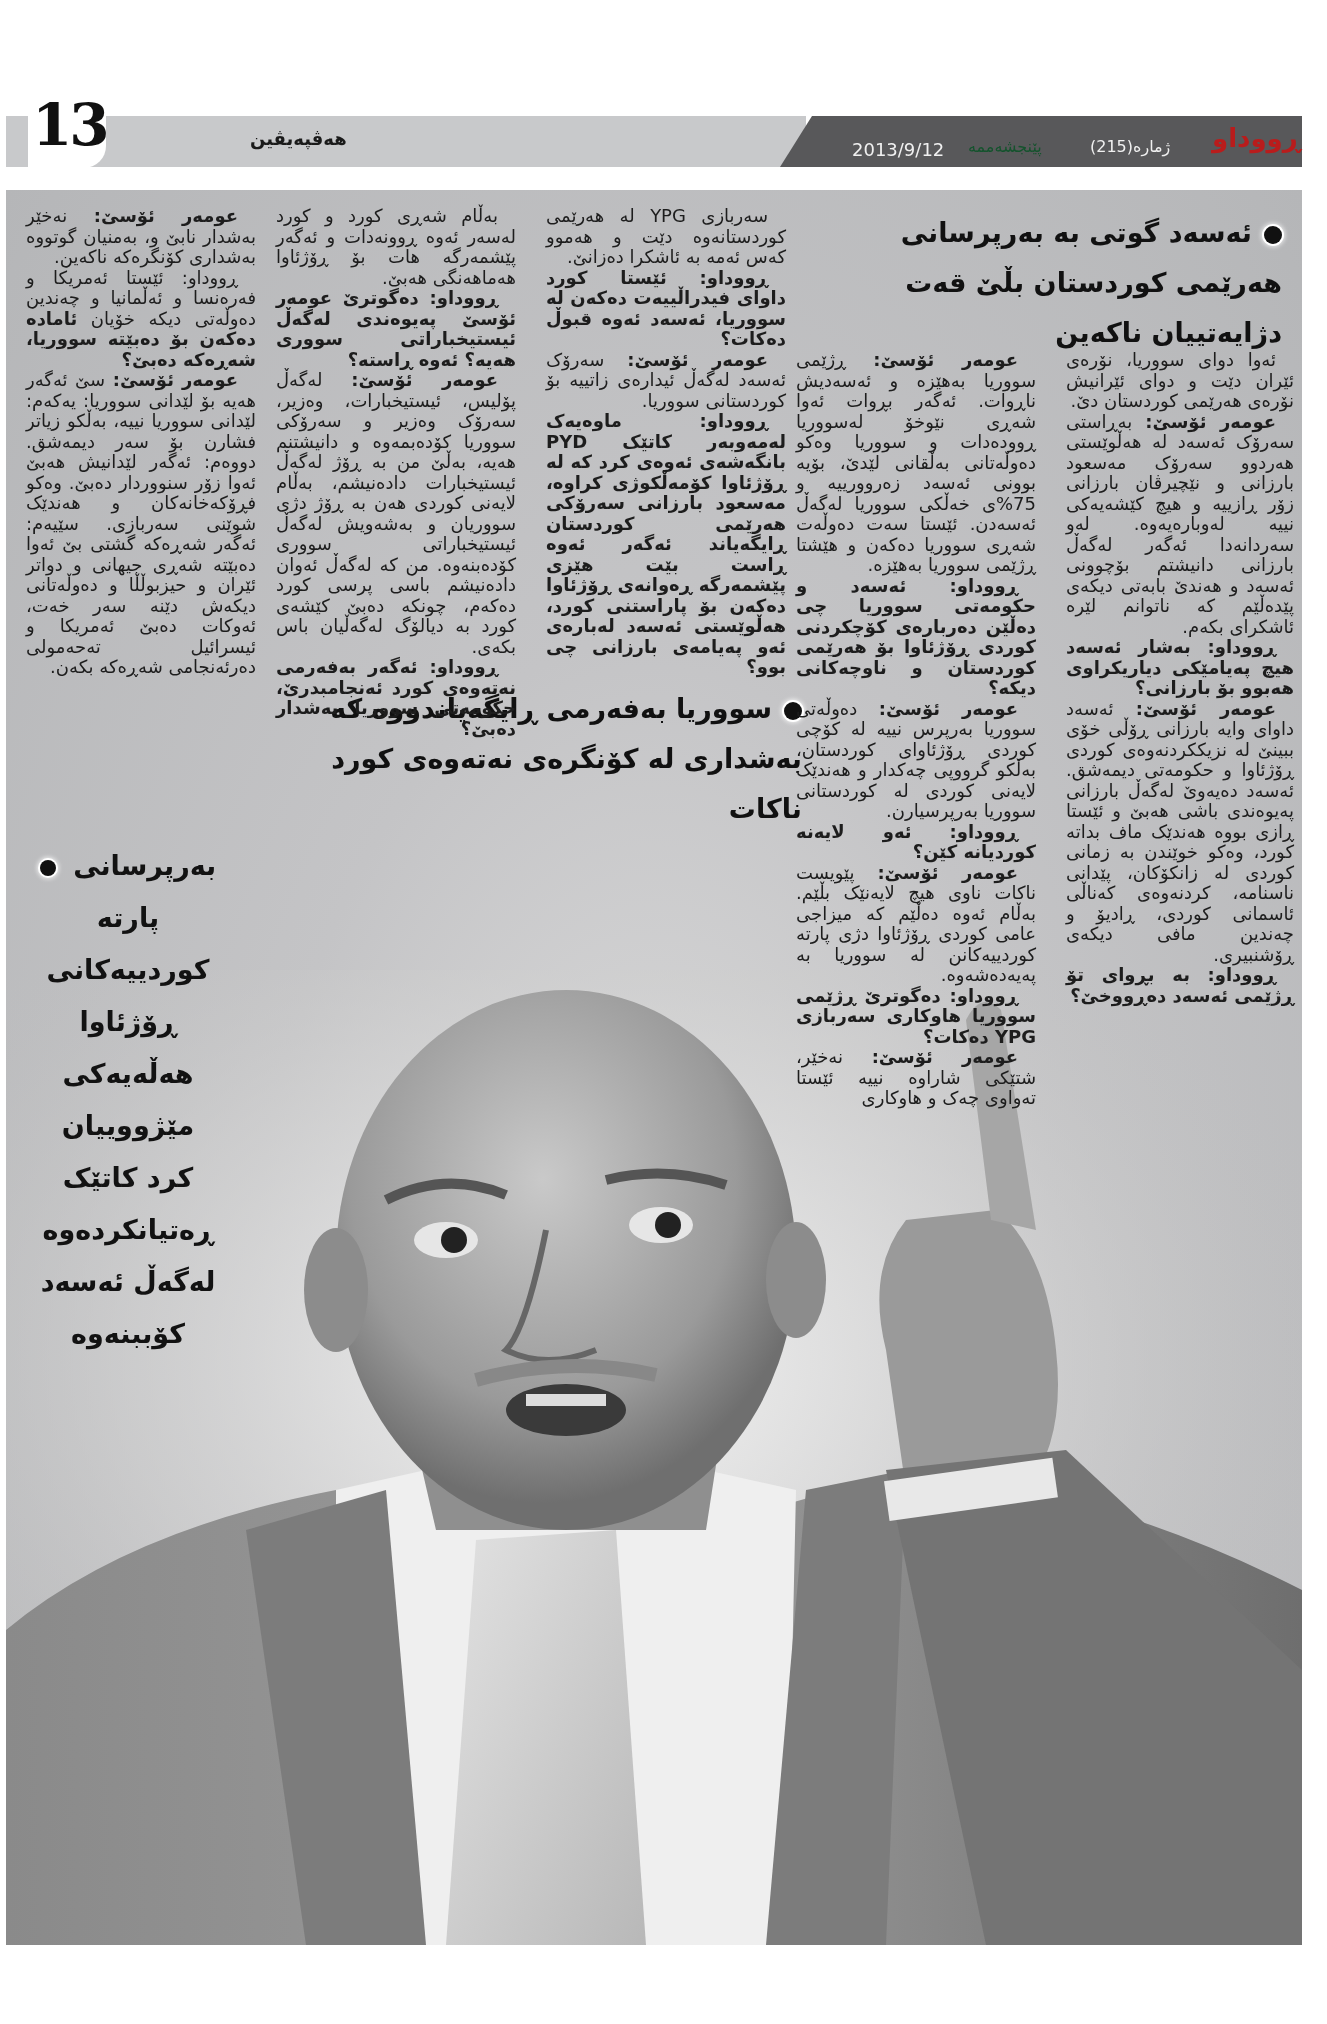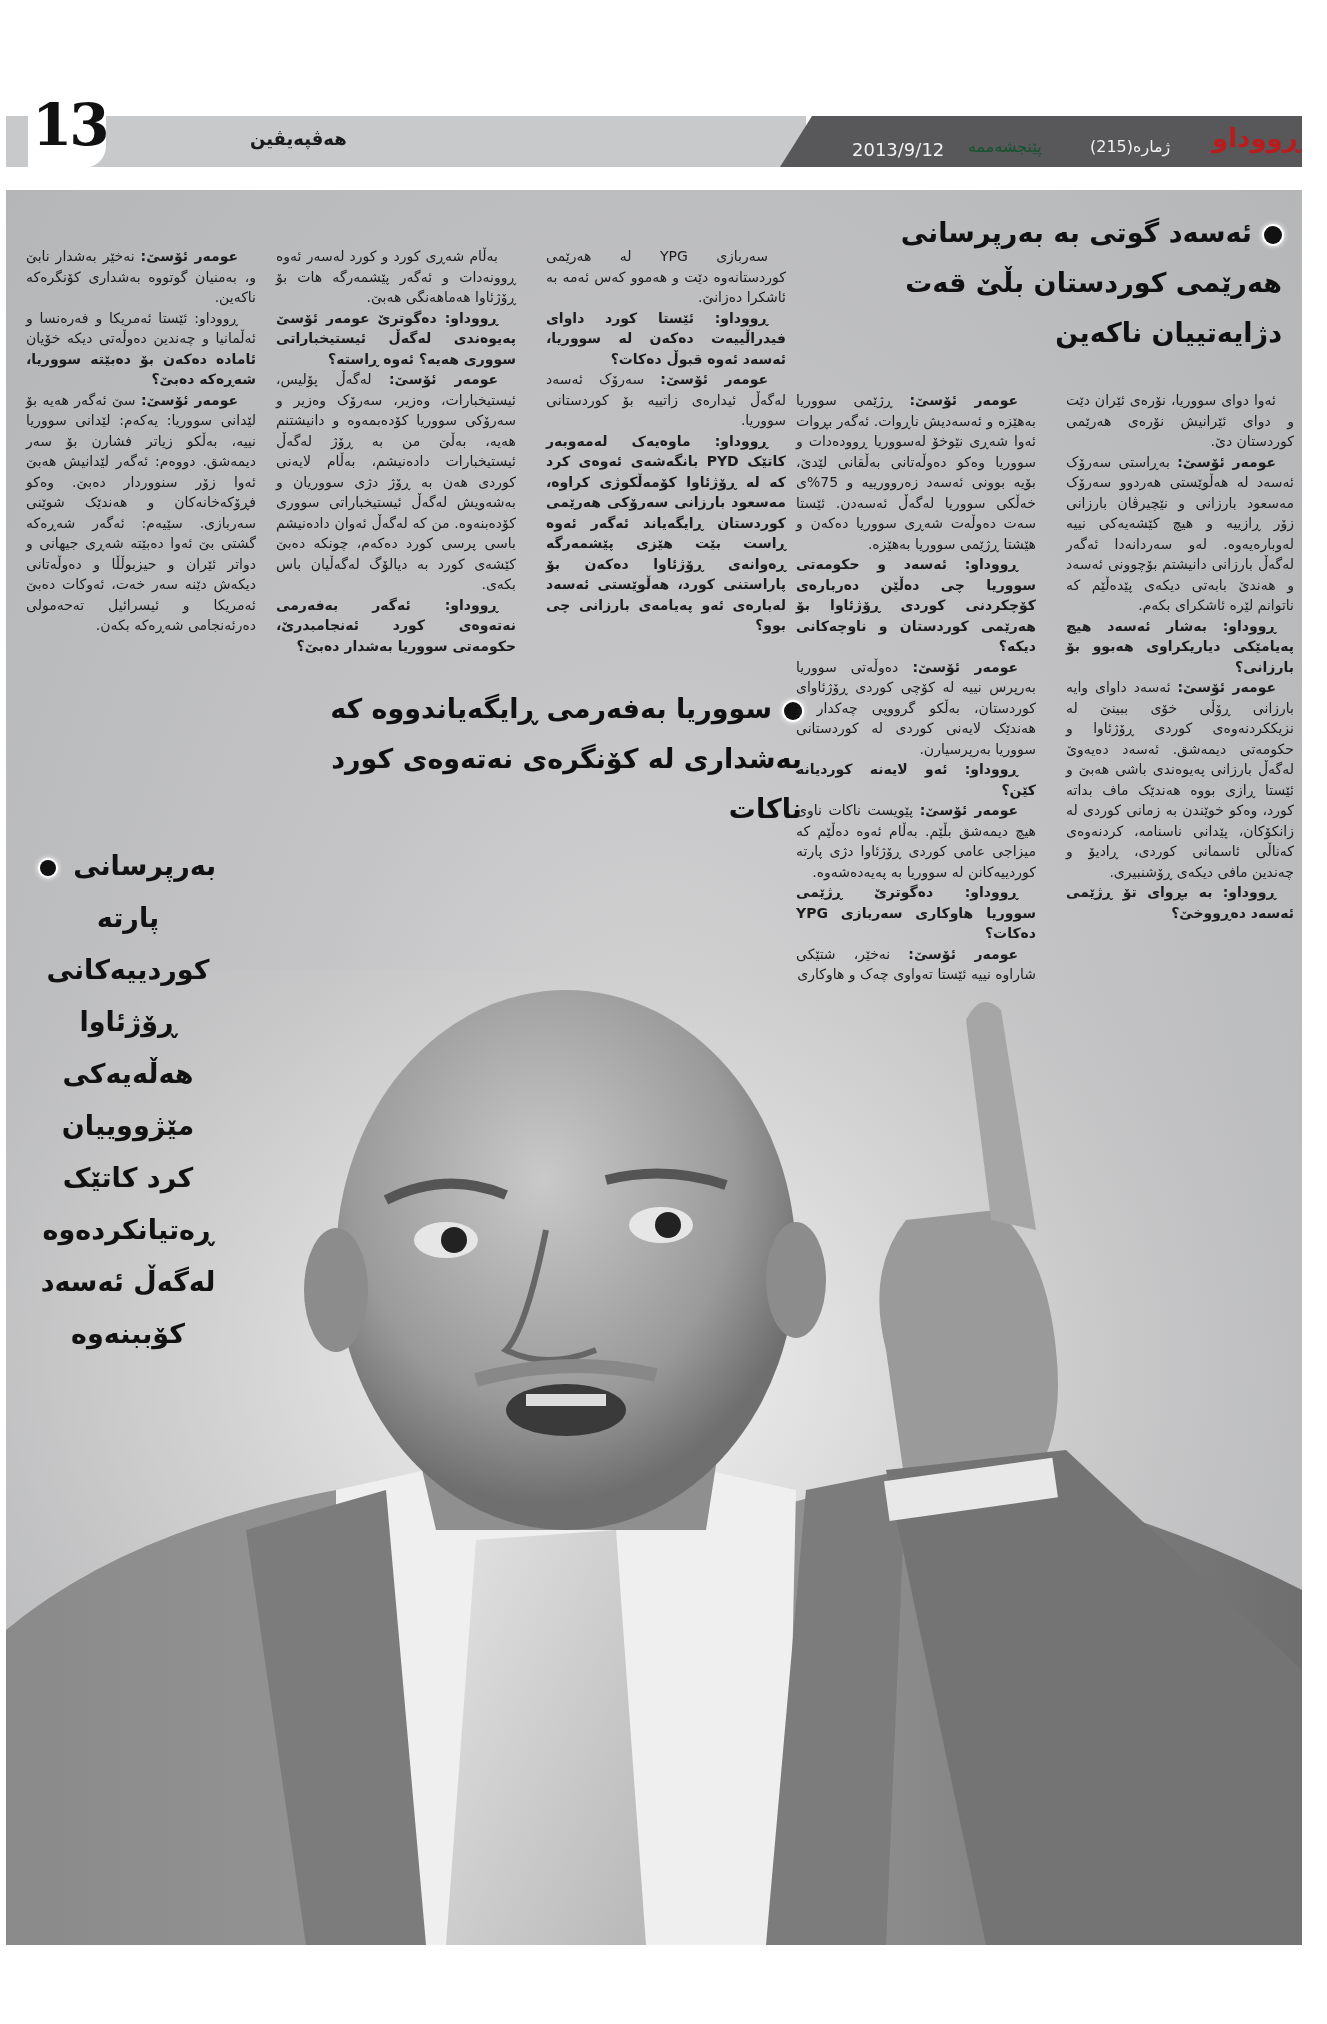--- a/index.html
+++ b/index.html
@@ -20,21 +20,21 @@
   .weekday { position: absolute; left: 968px; top: 137px; font-size: 16px; color: #14532d; direction: rtl; }
   .issue-no { position: absolute; left: 1090px; top: 137px; font-size: 16px; color: #f0f0f0; direction: rtl; }
   .logo { position: absolute; left: 1212px; top: 118px; display: flex; align-items: center; gap: 2px; }
   .logo-text { font-weight: bold; font-size: 26px; color: #b91c1c; direction: rtl; line-height: 1; }
   .logo-burst { width: 30px; height: 40px; }
 
   
   .article-area { position: absolute; left: 6px; top: 190px; width: 1296px; height: 1755px;
                   background: radial-gradient(ellipse at 50% 70%, #dedede 0%, #c4c4c6 45%, #b5b6b8 100%); overflow: hidden; }
 
-  .col { position: absolute; direction: rtl; text-align: justify; font-size: 14px; line-height: 20.5px; color: #1d1d1d; margin-top: 40px; }
+  .col { position: absolute; direction: rtl; text-align: justify; font-size: 18px; line-height: 20.5px; color: #1d1d1d; }
   .col p { text-indent: 18px; }
   .col .q { font-weight: bold; }
   .col .sp { font-weight: bold; }
 
   .headline { position: absolute; direction: rtl; font-weight: bold; color: #111; text-align: right; }
   .bullet { display: inline-block; width: 18px; height: 18px; border-radius: 50%; background: #111;
             box-shadow: 0 0 0 2px #fff, 0 0 4px 3px rgba(255,255,255,0.7); vertical-align: middle; margin-left: 12px; }
 
   
   .photo { position: absolute; left: 0; top: 780px; width: 1296px; height: 975px; }
@@ -153,21 +153,21 @@
     <p class="q">ڕووداو: بەشار ئەسەد هیچ پەیامێکی دیاریکراوی هەبوو بۆ بارزانی؟</p>
     <p><span class="sp">عومەر ئۆسێ:</span> <span>ئەسەد داوای وایە بارزانی ڕۆڵی خۆی ببینێ لە نزیککردنەوەی کوردی ڕۆژئاوا و حکومەتی دیمەشق. ئەسەد دەیەوێ لەگەڵ بارزانی پەیوەندی باشی هەبێ و ئێستا ڕازی بووە هەندێک ماف بداتە کورد، وەکو خوێندن بە زمانی کوردی لە زانکۆکان، پێدانی ناسنامە، کردنەوەی کەناڵی ئاسمانی کوردی، ڕادیۆ و چەندین مافی دیکەی ڕۆشنبیری.</span></p>
     <p class="q">ڕووداو: بە بڕوای تۆ ڕژێمی ئەسەد دەڕووخێ؟</p>
   </div>
 
   <div class="col" style="left:790px; top:160px; width:240px;">
     <p><span class="sp">عومەر ئۆسێ:</span> <span>ڕژێمی سووریا بەهێزە و ئەسەدیش ناڕوات. ئەگەر بڕوات ئەوا شەڕی نێوخۆ لەسووریا ڕوودەدات و سووریا وەکو دەوڵەتانی بەڵقانی لێدێ، بۆیە بوونی ئەسەد زەرووریيە و 75%ی خەڵکی سووریا لەگەڵ ئەسەدن. ئێستا سەت دەوڵەت شەڕی سووریا دەکەن و هێشتا ڕژێمی سووریا بەهێزە.</span></p>
     <p class="q">ڕووداو: ئەسەد و حکومەتی سووریا چی دەڵێن دەربارەی کۆچکردنی کوردی ڕۆژئاوا بۆ هەرێمی کوردستان و ناوچەکانی دیکە؟</p>
     <p><span class="sp">عومەر ئۆسێ:</span> <span>دەوڵەتی سووریا بەرپرس نییە لە کۆچی کوردی ڕۆژئاوای کوردستان، بەڵکو گرووپی چەکدار و هەندێک لایەنی کوردی لە کوردستانی سووریا بەرپرسیارن.</span></p>
     <p class="q">ڕووداو: ئەو لایەنە کوردیانە کێن؟</p>
-    <p><span class="sp">عومەر ئۆسێ:</span> <span>پێویست ناکات ناوی هیچ دیمەشق بڵێم. بەڵام ئەوە دەڵێم کە میزاجی عامی کوردی ڕۆژئاوا دژی پارتە کوردییەکانن لە سووریا بە پەیەدەشەوە.</span></p>
+    <p><span class="sp">عومەر ئۆسێ:</span> <span>پێویست ناکات ناوی هیچ لایەنێک بڵێم. بەڵام ئەوە دەڵێم کە میزاجی عامی کوردی ڕۆژئاوا دژی پارتە کوردییەکانن لە سووریا بە پەیەدەشەوە.</span></p>
     <p class="q">ڕووداو: دەگوترێ ڕژێمی سووریا هاوکاری سەربازی YPG دەکات؟</p>
     <p><span class="sp">عومەر ئۆسێ:</span> <span>نەخێر، شتێکی شاراوە نییە ئێستا تەواوی چەک و هاوکاری</span></p>
   </div>
 
   <div class="col" style="left:540px; top:16px; width:240px;">
     <p>سەربازی YPG لە هەرێمی کوردستانەوە دێت و هەموو کەس ئەمە بە ئاشکرا دەزانێ.</p>
     <p class="q">ڕووداو: ئێستا کورد داوای فیدراڵییەت دەکەن لە سووریا، ئەسەد ئەوە قبوڵ دەکات؟</p>
     <p><span class="sp">عومەر ئۆسێ:</span> <span>سەرۆک ئەسەد لەگەڵ ئیدارەی زاتییە بۆ کوردستانی سووریا.</span></p>
     <p class="q">ڕووداو: ماوەیەک لەمەوبەر کاتێک PYD بانگەشەی ئەوەی کرد کە لە ڕۆژئاوا کۆمەڵکوژی کراوە، مەسعود بارزانی سەرۆکی هەرێمی کوردستان ڕایگەیاند ئەگەر ئەوە ڕاست بێت هێزی پێشمەرگە ڕەوانەی ڕۆژئاوا دەکەن بۆ پاراستنی کورد، هەڵوێستی ئەسەد لەبارەی ئەو پەیامەی بارزانی چی بوو؟</p>
   </div>

